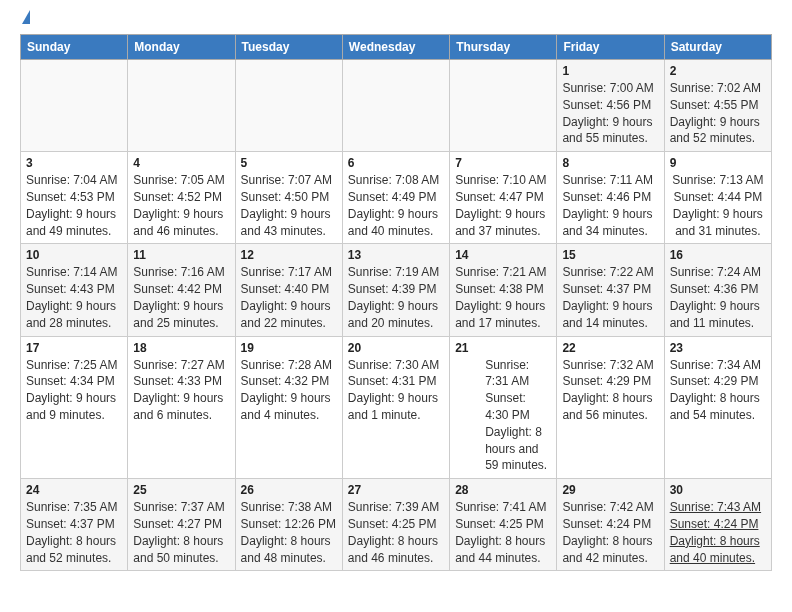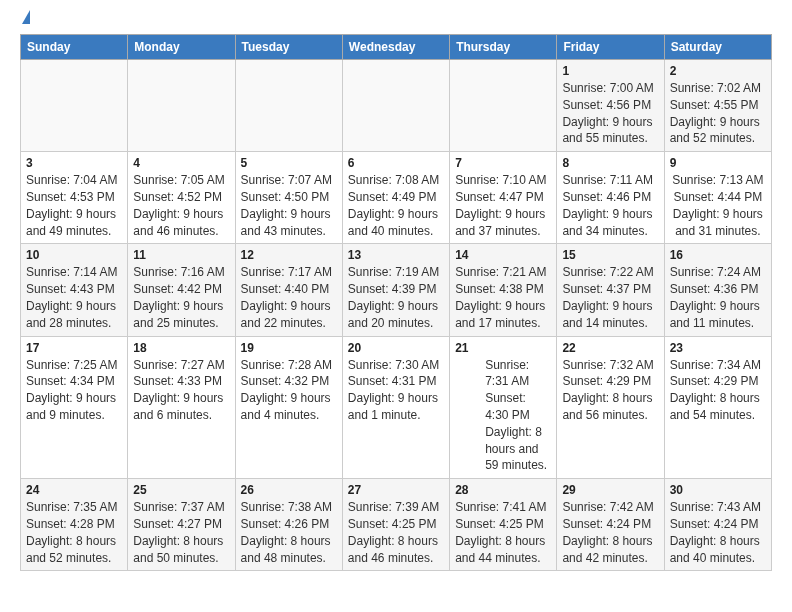--- a/index.html
+++ b/index.html
@@ -281,33 +281,33 @@
             <div class="day-number">23</div>
             <div class="day-info" style="white-space: pre-line;">Sunrise: 7:34 AM
 Sunset: 4:29 PM
 Daylight: 8 hours and 54 minutes.</div>
           </td>
         </tr>
         <tr>
           <td>
             <div class="day-number">24</div>
             <div class="day-info" style="white-space: pre-line;">Sunrise: 7:35 AM
-Sunset: 4:28 PM
+Sunset: 4:37 PM
 Daylight: 8 hours and 52 minutes.</div>
           </td>
           <td>
             <div class="day-number">25</div>
             <div class="day-info" style="white-space: pre-line;">Sunrise: 7:37 AM
 Sunset: 4:27 PM
 Daylight: 8 hours and 50 minutes.</div>
           </td>
           <td>
             <div class="day-number">26</div>
             <div class="day-info" style="white-space: pre-line;">Sunrise: 7:38 AM
-Sunset: 4:26 PM
+Sunset: 12:26 PM
 Daylight: 8 hours and 48 minutes.</div>
           </td>
           <td>
             <div class="day-number">27</div>
             <div class="day-info" style="white-space: pre-line;">Sunrise: 7:39 AM
 Sunset: 4:25 PM
 Daylight: 8 hours and 46 minutes.</div>
           </td>
           <td>
             <div class="day-number">28</div>
@@ -316,20 +316,20 @@
 Daylight: 8 hours and 44 minutes.</div>
           </td>
           <td>
             <div class="day-number">29</div>
             <div class="day-info" style="white-space: pre-line;">Sunrise: 7:42 AM
 Sunset: 4:24 PM
 Daylight: 8 hours and 42 minutes.</div>
           </td>
           <td>
             <div class="day-number">30</div>
-            <div class="day-info" style="white-space: pre-line;">Sunrise: 7:43 AM
+            <div class="day-info" style="white-space: pre-line; text-decoration: underline;">Sunrise: 7:43 AM
 Sunset: 4:24 PM
 Daylight: 8 hours and 40 minutes.</div>
           </td>
         </tr>
       </tbody>
   </table>
 </div>
 
 </body></html>

